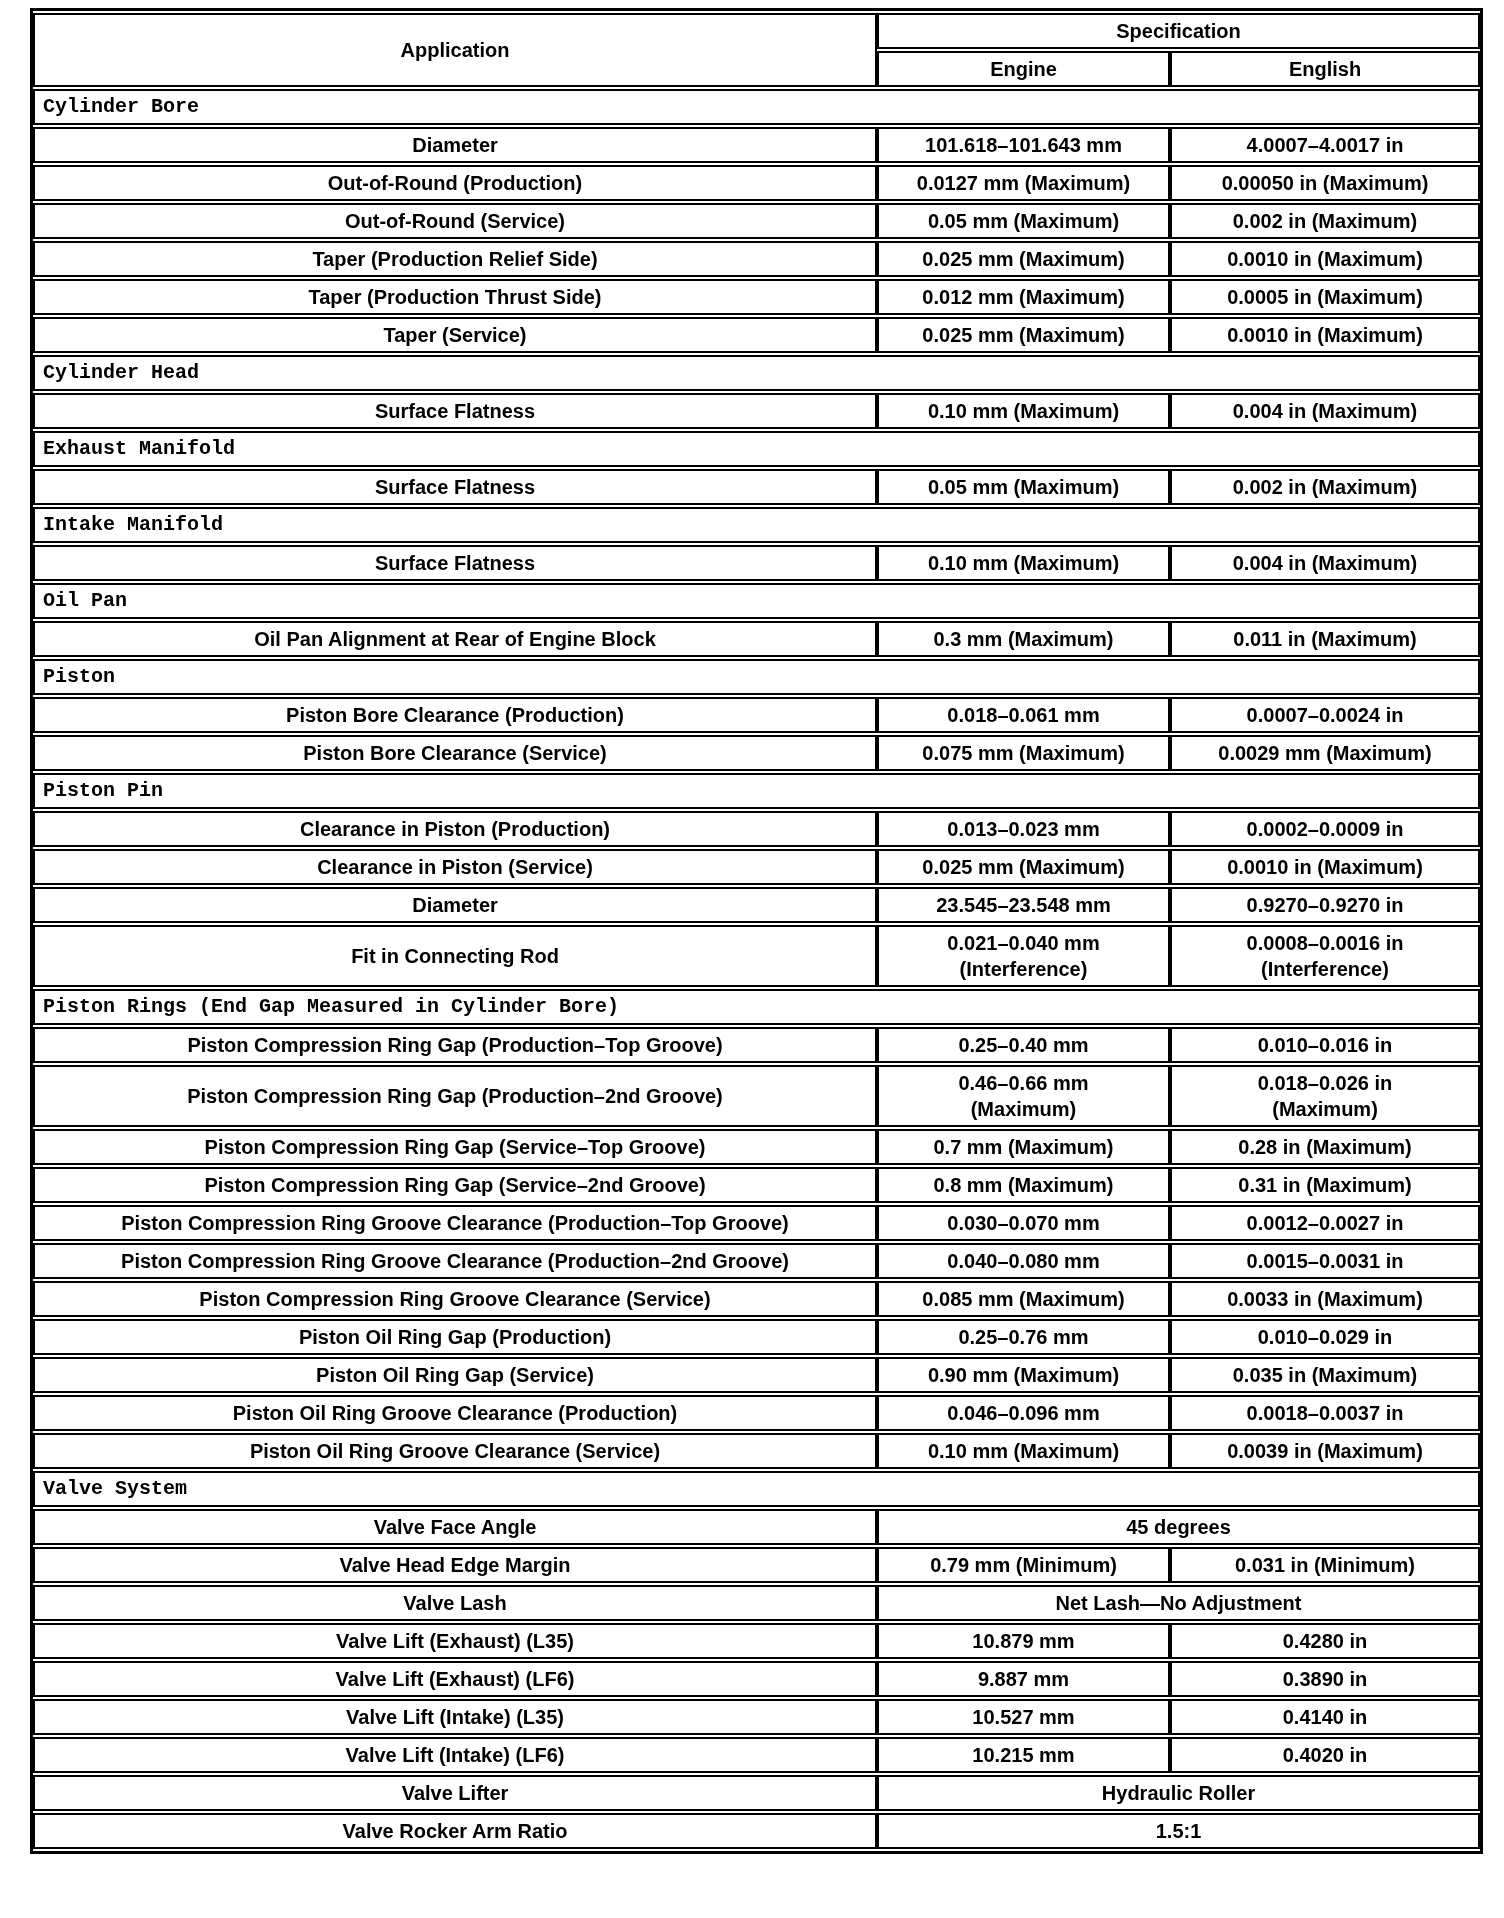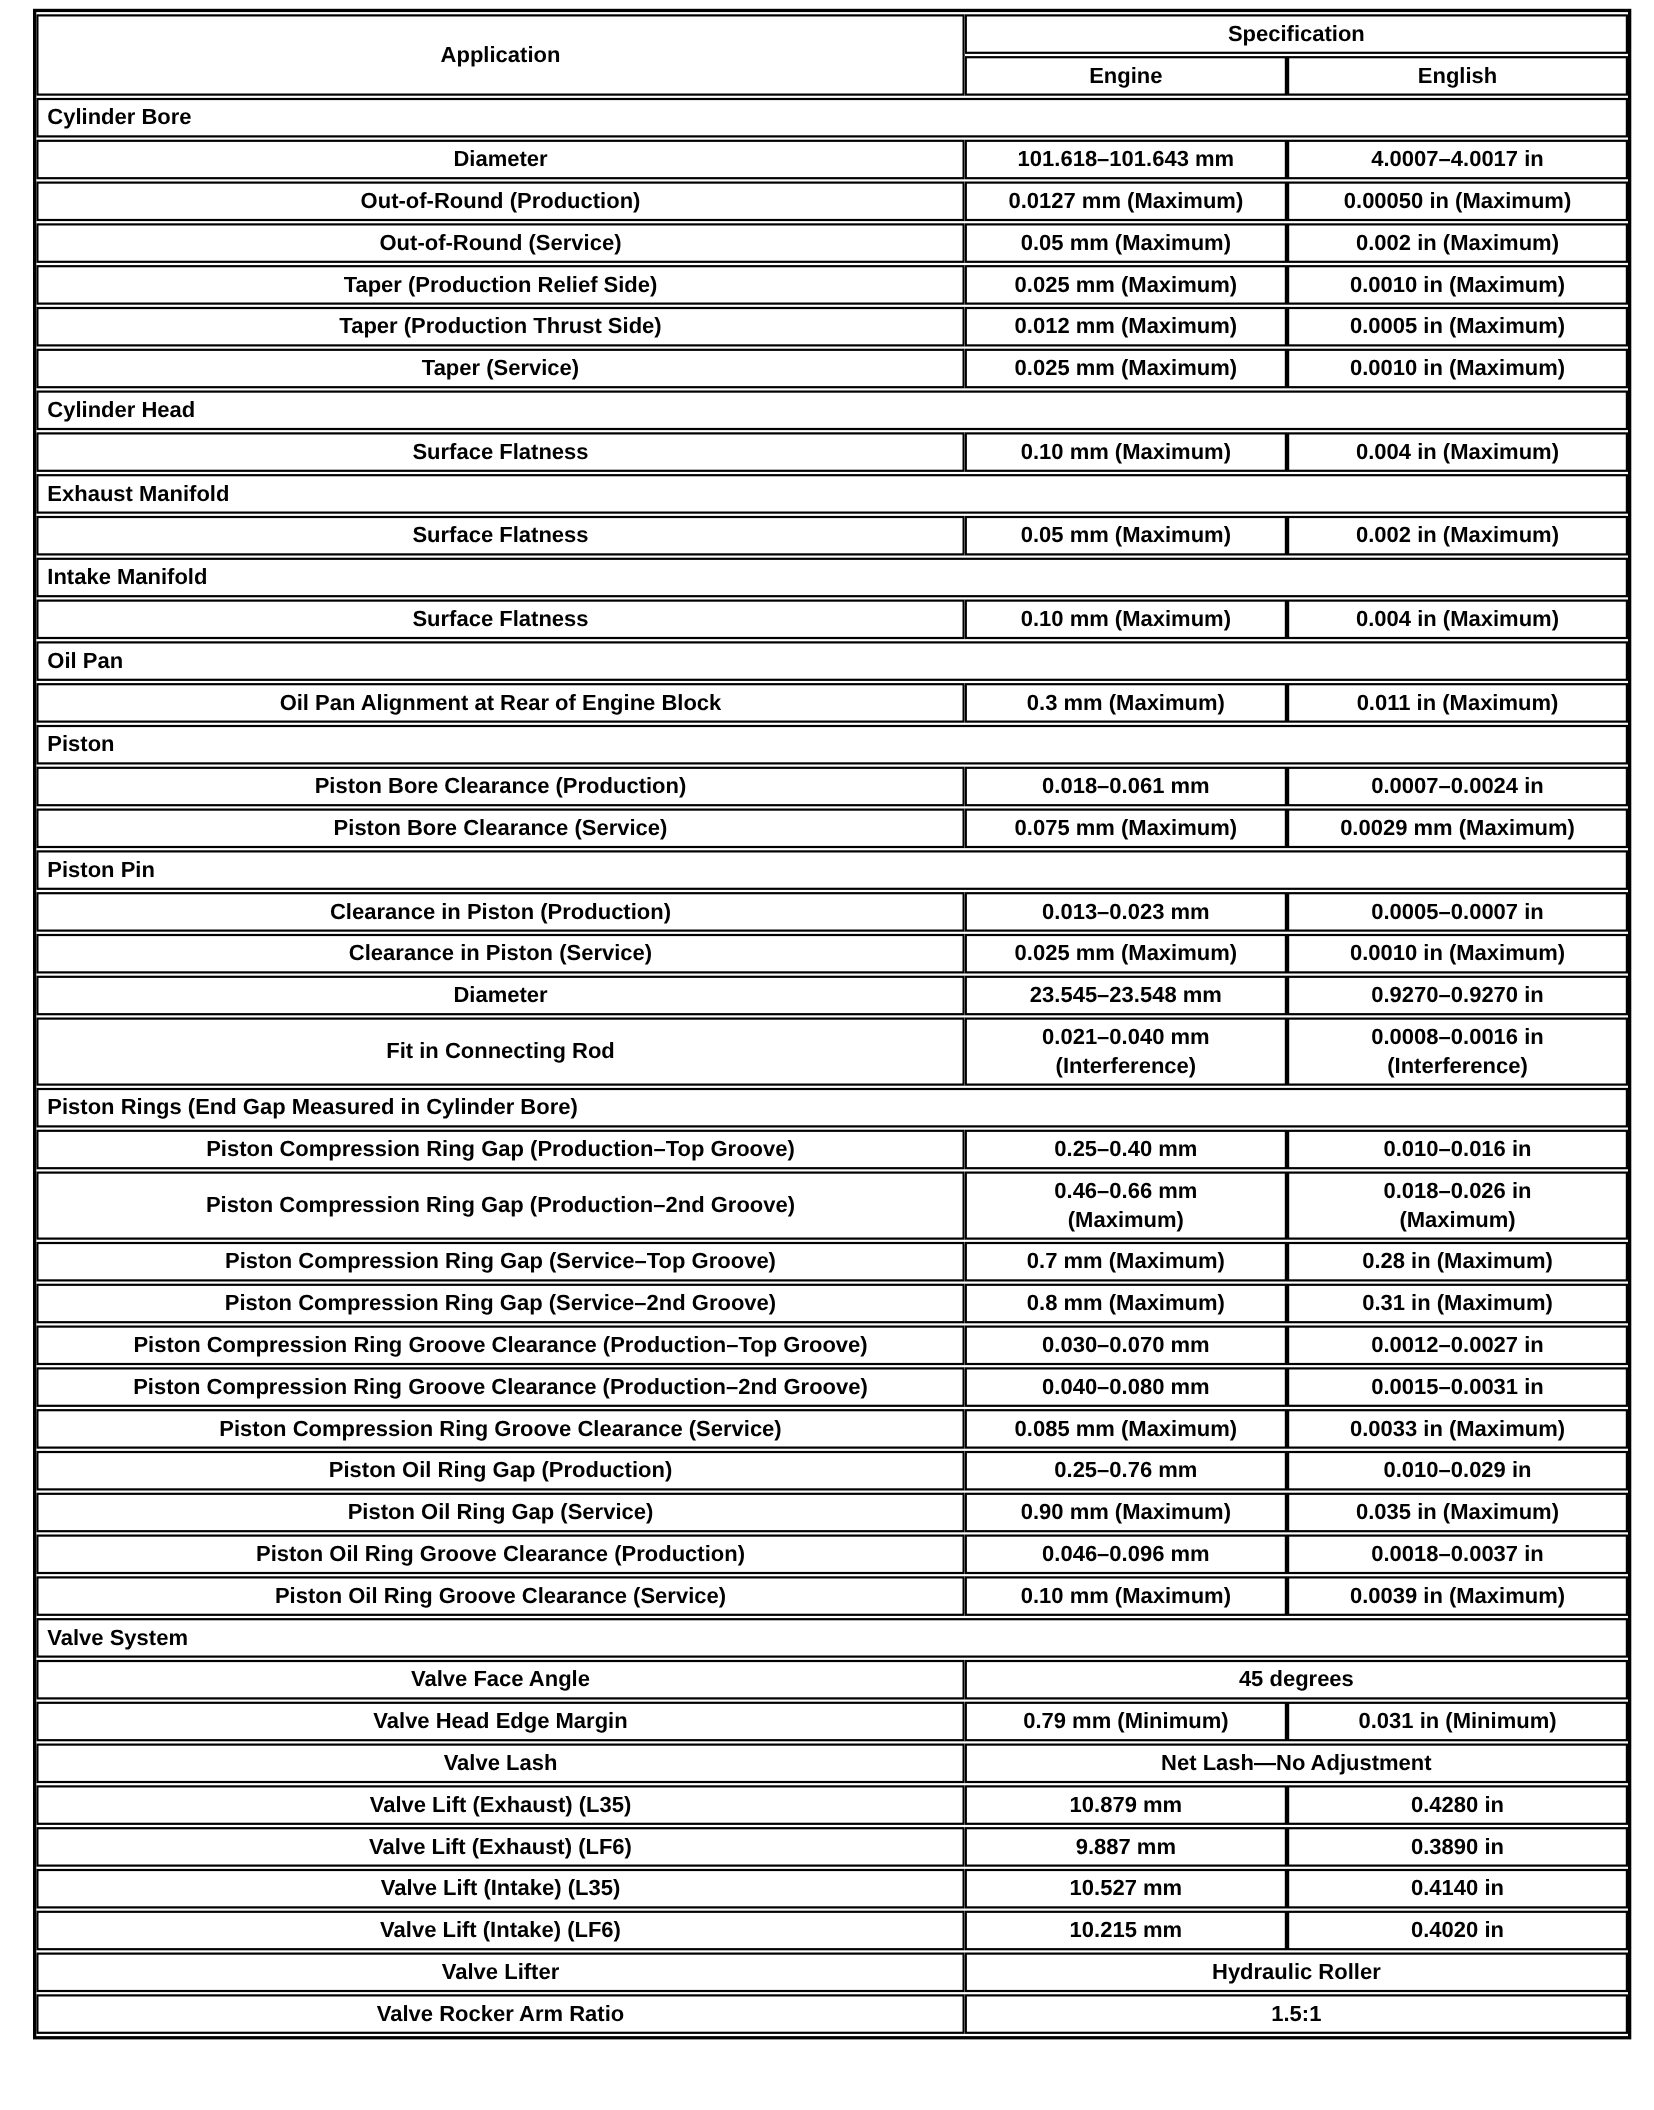--- a/index.html
+++ b/index.html
@@ -32,20 +32,21 @@
     height: 26px;
     padding: 3px 8px;
     box-sizing: content-box;
     overflow: hidden;
     background: #fff;
   }
   table.spec th { text-align: center; vertical-align: middle; }
   td.section {
     text-align: left;
     padding-left: 10px;
+    font-family: Liberation Mono, monospace;
   }
   td.app {
     text-align: center;
     padding-left: 30px;
   }
   td.val {
     text-align: center;
     white-space: pre-line;
     vertical-align: middle;
   }
@@ -148,21 +149,21 @@
           <td class="app">Piston Bore Clearance (Service)</td>
           <td class="val">0.075 mm (Maximum)</td>
           <td class="val">0.0029 mm (Maximum)</td>
         </tr>
         <tr>
           <td class="section" colspan="3">Piston Pin</td>
         </tr>
         <tr>
           <td class="app">Clearance in Piston (Production)</td>
           <td class="val">0.013–0.023 mm</td>
-          <td class="val">0.0005–0.0007 in</td>
+          <td class="val">0.0002–0.0009 in</td>
         </tr>
         <tr>
           <td class="app">Clearance in Piston (Service)</td>
           <td class="val">0.025 mm (Maximum)</td>
           <td class="val">0.0010 in (Maximum)</td>
         </tr>
         <tr>
           <td class="app">Diameter</td>
           <td class="val">23.545–23.548 mm</td>
           <td class="val">0.9270–0.9270 in</td>

